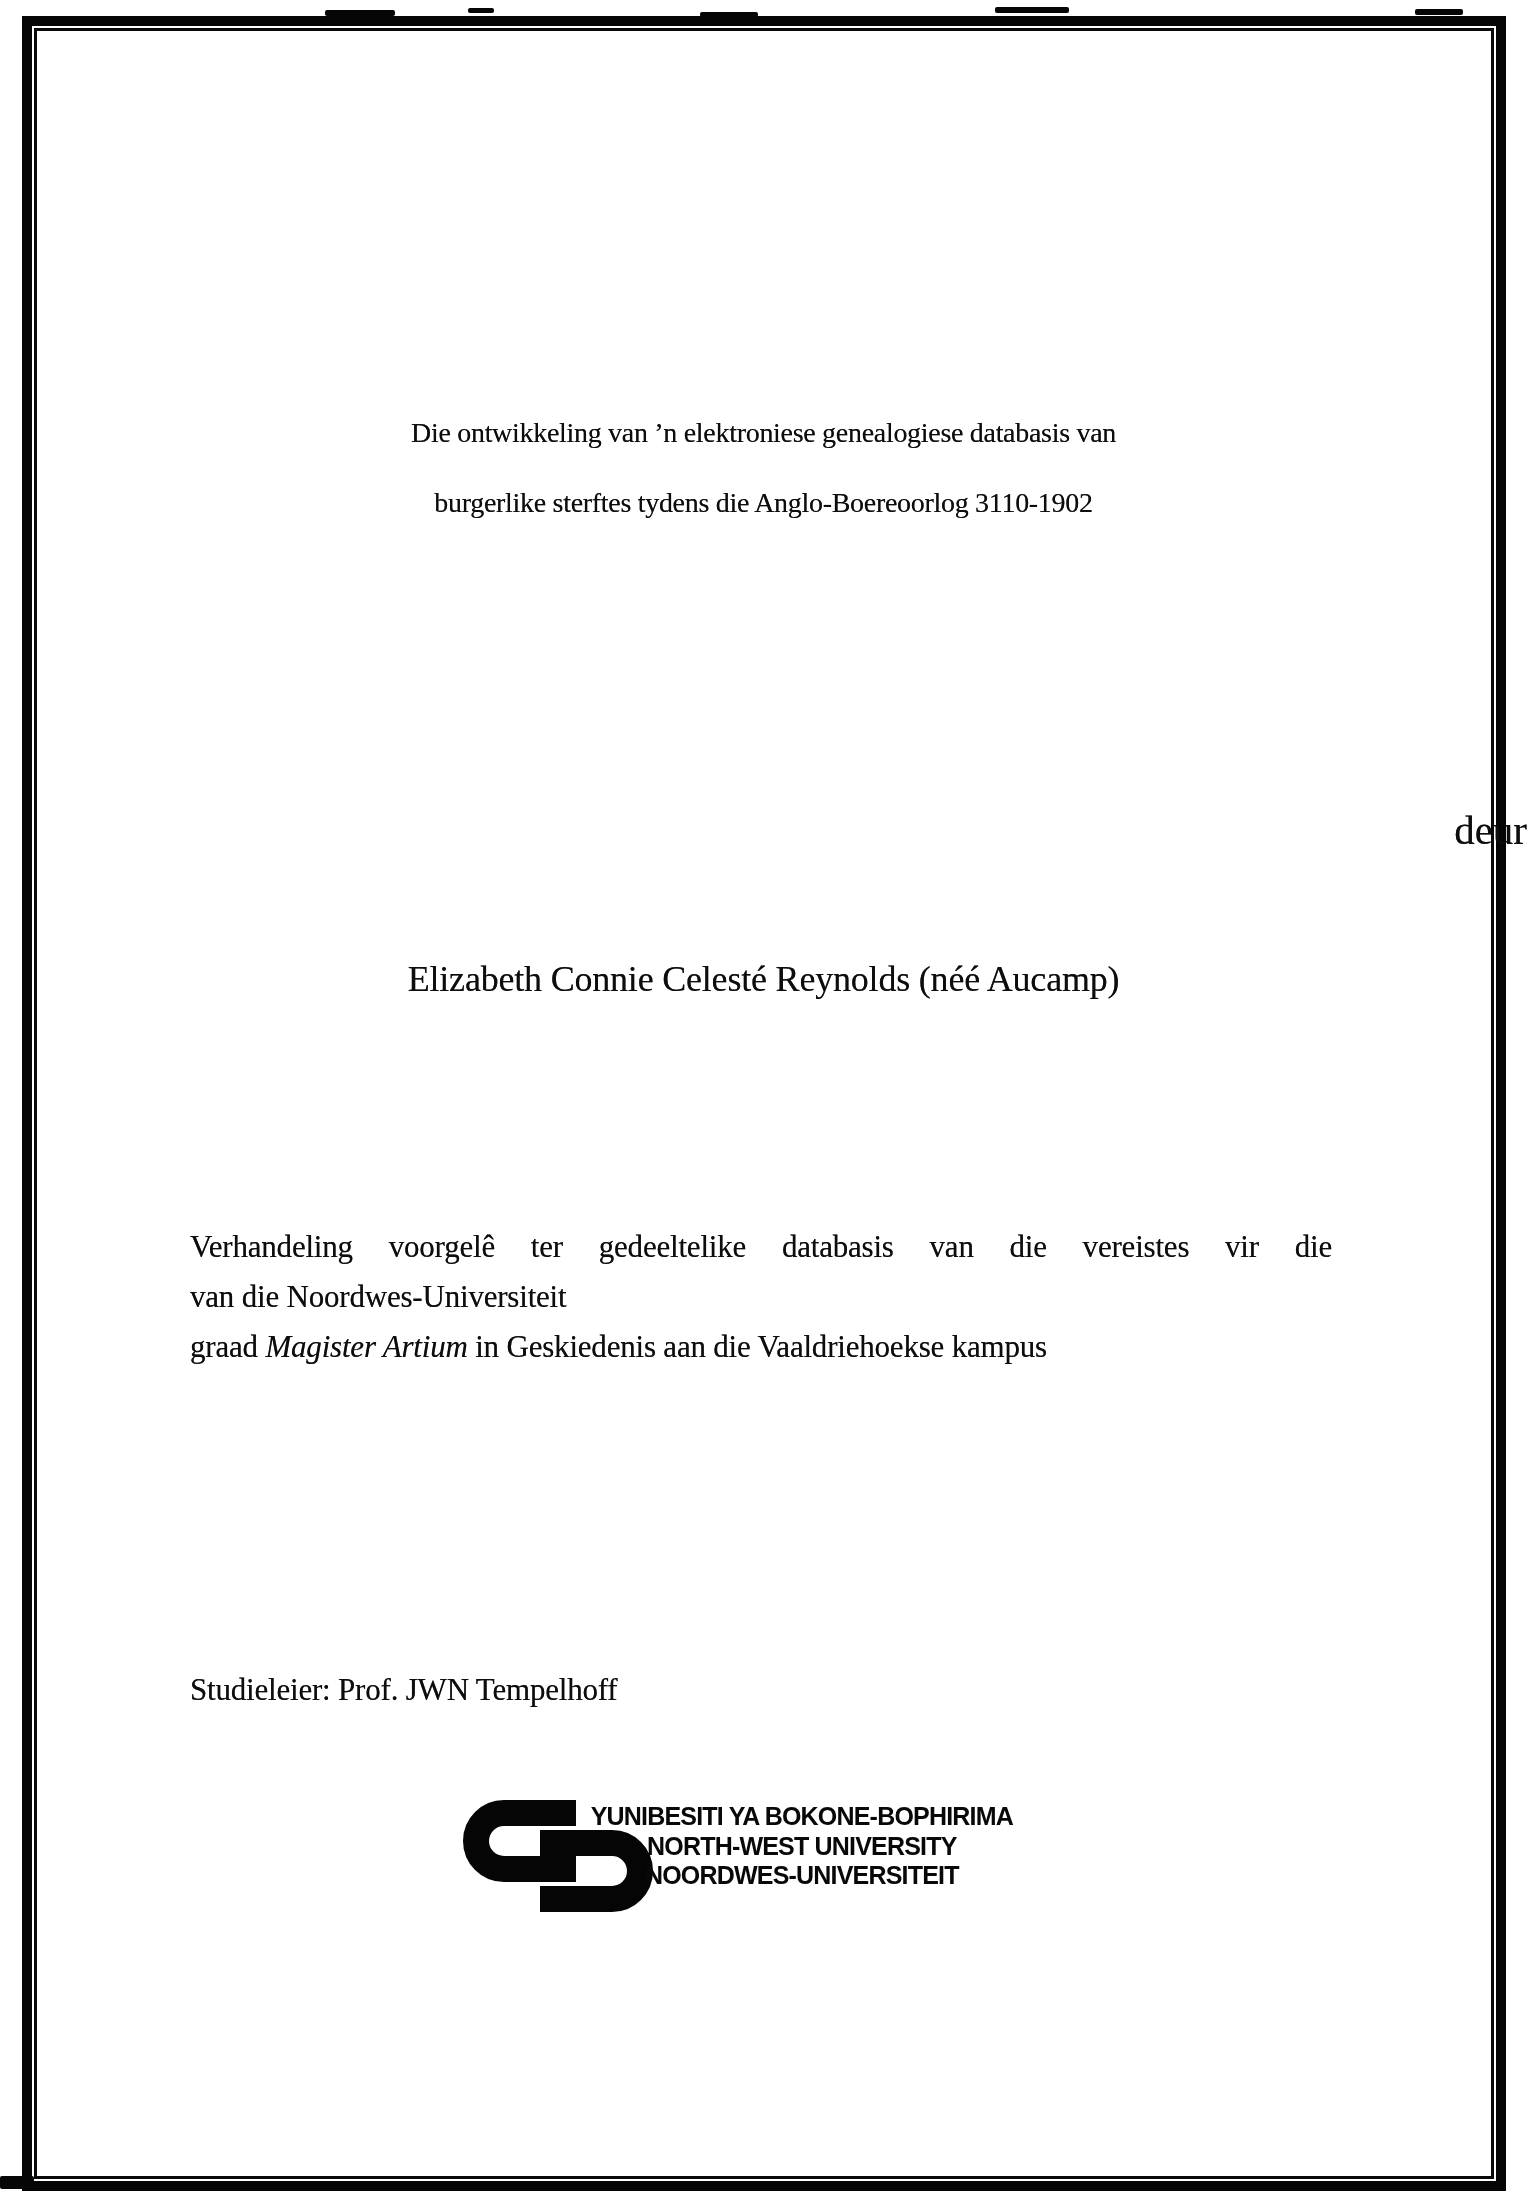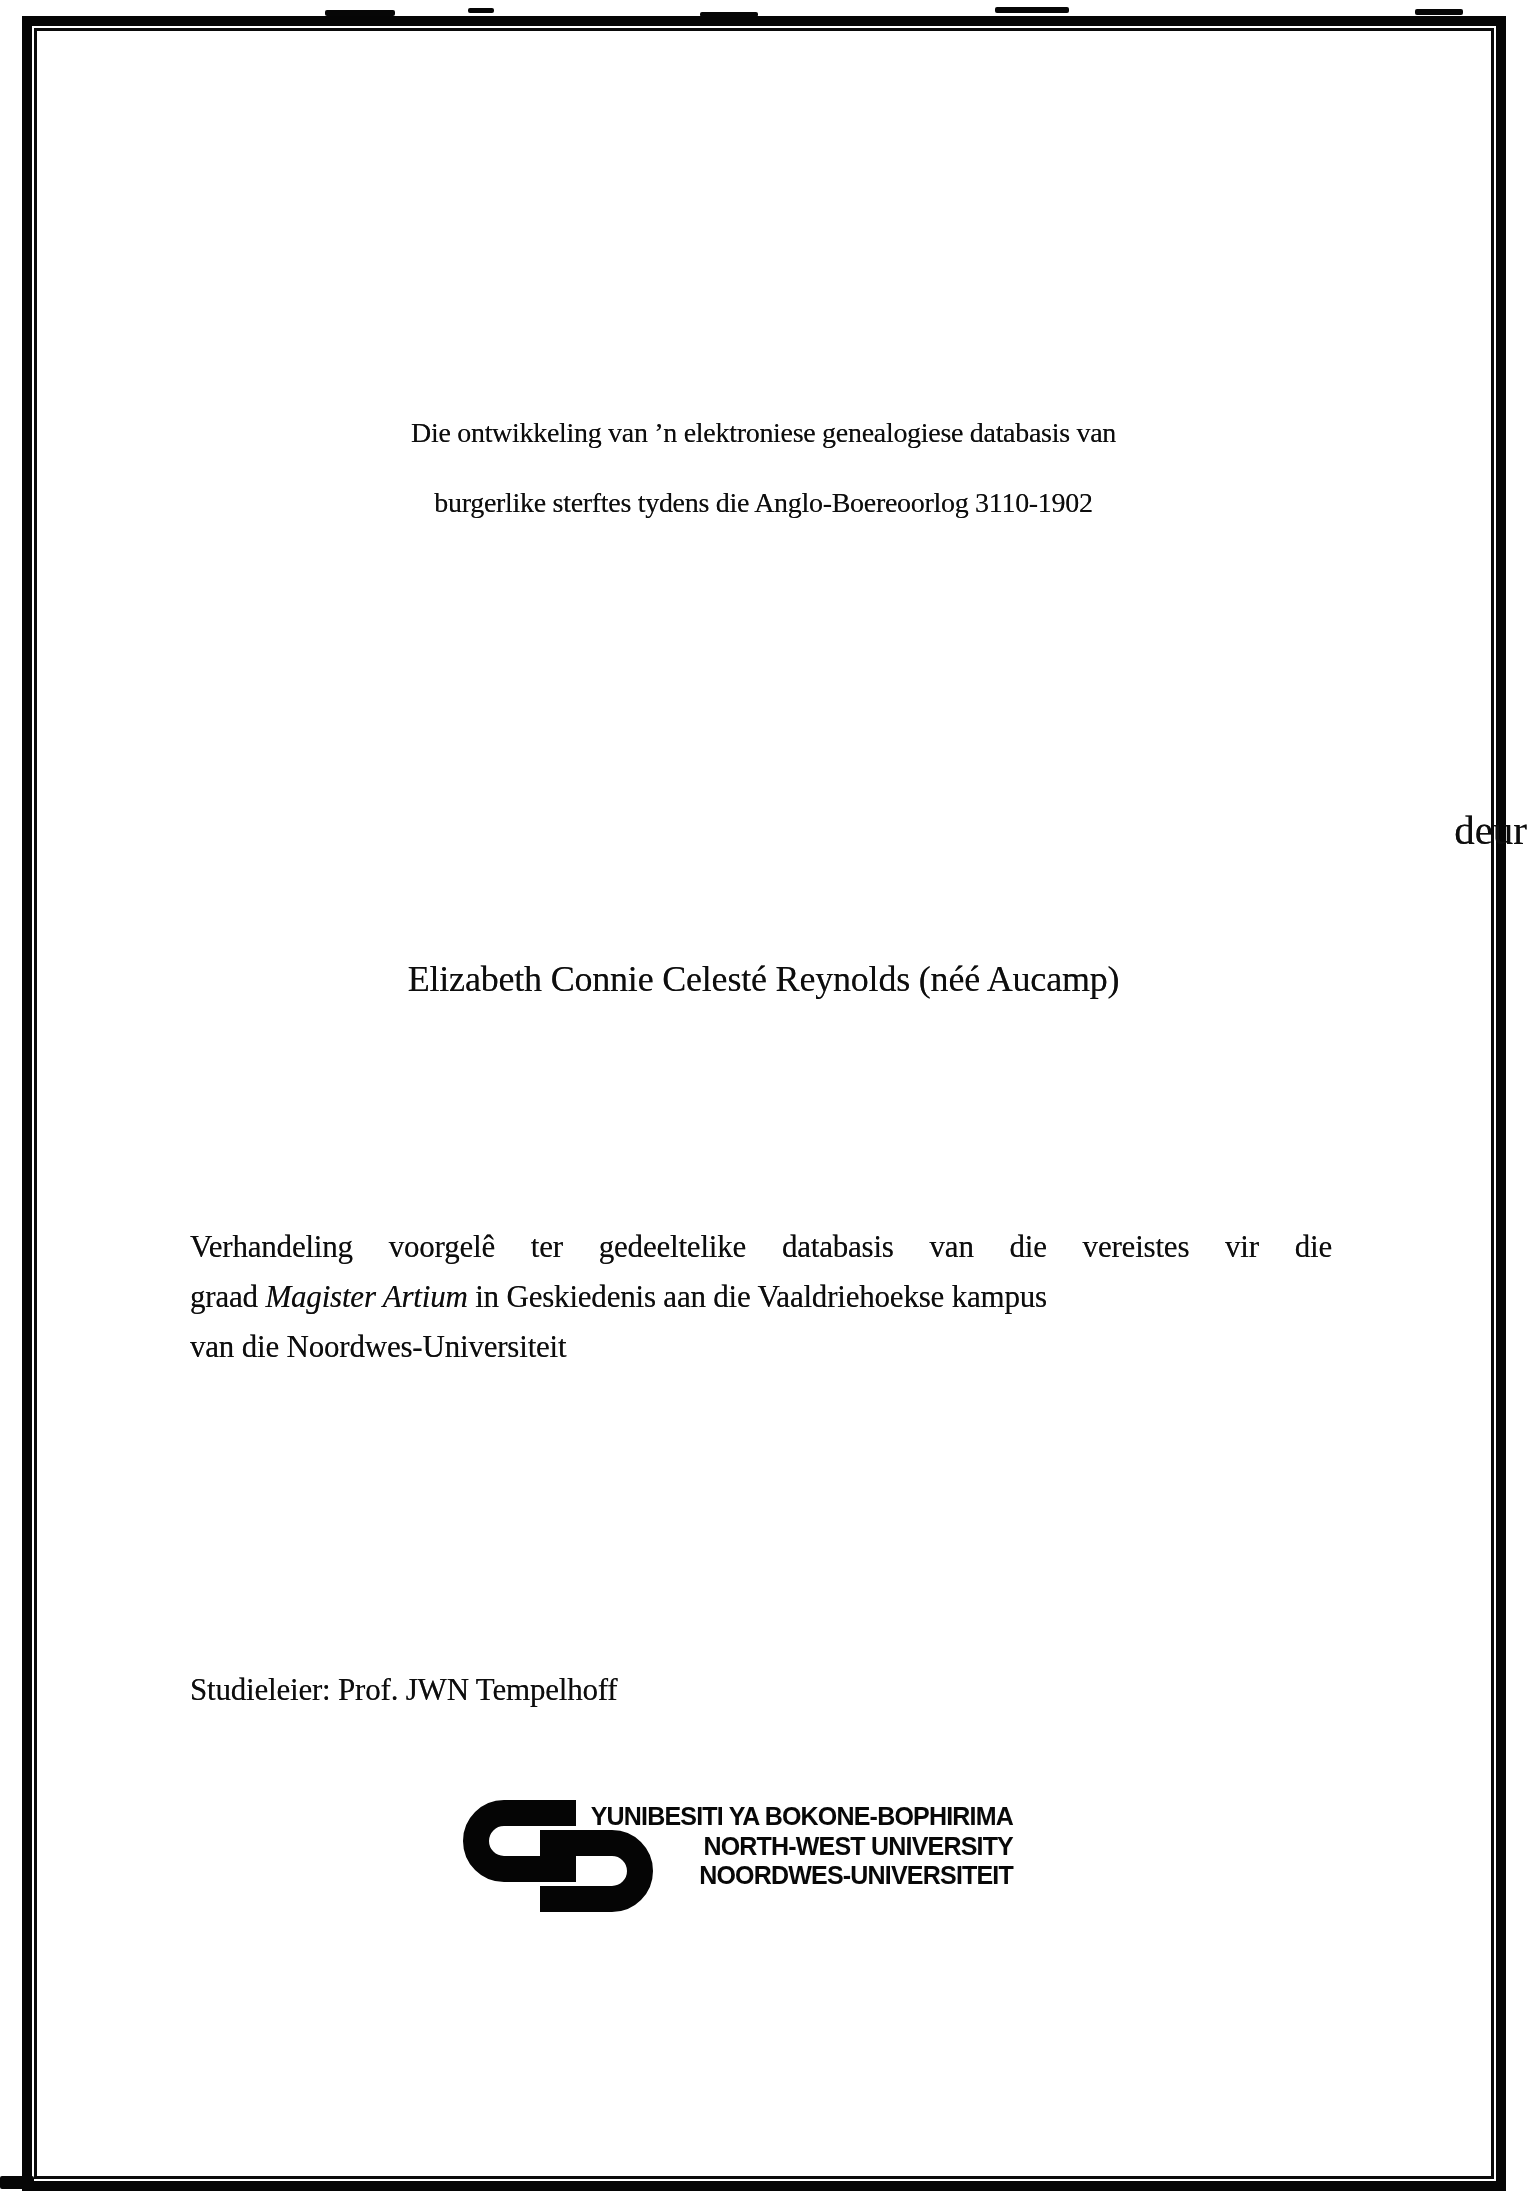--- a/index.html
+++ b/index.html
@@ -80,21 +80,21 @@
 
   
   .logo-mark {
     position: absolute;
     left: 463px; top: 1800px;
     width: 190px; height: 112px;
   }
   .logo-text {
     position: absolute;
     top: 1802px; right: 514px;
-    text-align: right;
+    text-align: center;
     font-family: "Liberation Sans", sans-serif;
     font-weight: bold;
     font-size: 25px;
     line-height: 29.5px;
     letter-spacing: -0.8px;
     color: #080808;
     white-space: nowrap;
   }
 </style>
 </head>
@@ -115,22 +115,22 @@
   <div>Die ontwikkeling van ’n elektroniese genealogiese databasis van</div>
   <div>burgerlike sterftes tydens die Anglo-Boereoorlog 3110-1902</div>
 </div>
 
 <div class="byline serif-scan">deur</div>
 
 <div class="author-line serif-scan">Elizabeth Connie Celesté Reynolds (néé Aucamp)</div>
 
 <div class="degree-block serif-scan">
   <div class="justified">Verhandeling voorgelê ter gedeeltelike databasis van die vereistes vir die</div>
+  <div>van die Noordwes-Universiteit</div>
   <div><span>graad </span><span class="italic">Magister Artium</span><span> in Geskiedenis aan die Vaaldriehoekse kampus</span></div>
-  <div>van die Noordwes-Universiteit</div>
 </div>
 
 <div class="supervisor-block serif-scan">
   <div>Studieleier: Prof. JWN Tempelhoff</div>
 </div>
 
 <svg class="logo-mark" viewBox="0 0 190 112" aria-hidden="true">
   <path id="nwu-link" d="M 113 13 L 41 13 A 28 28 0 0 0 13 41 A 28 28 0 0 0 41 69 L 113 69" fill="none" stroke="#050505" stroke-width="26" stroke-linecap="butt"></path>
   <use href="#nwu-link" transform="rotate(180 95 56)"></use>
 </svg>

